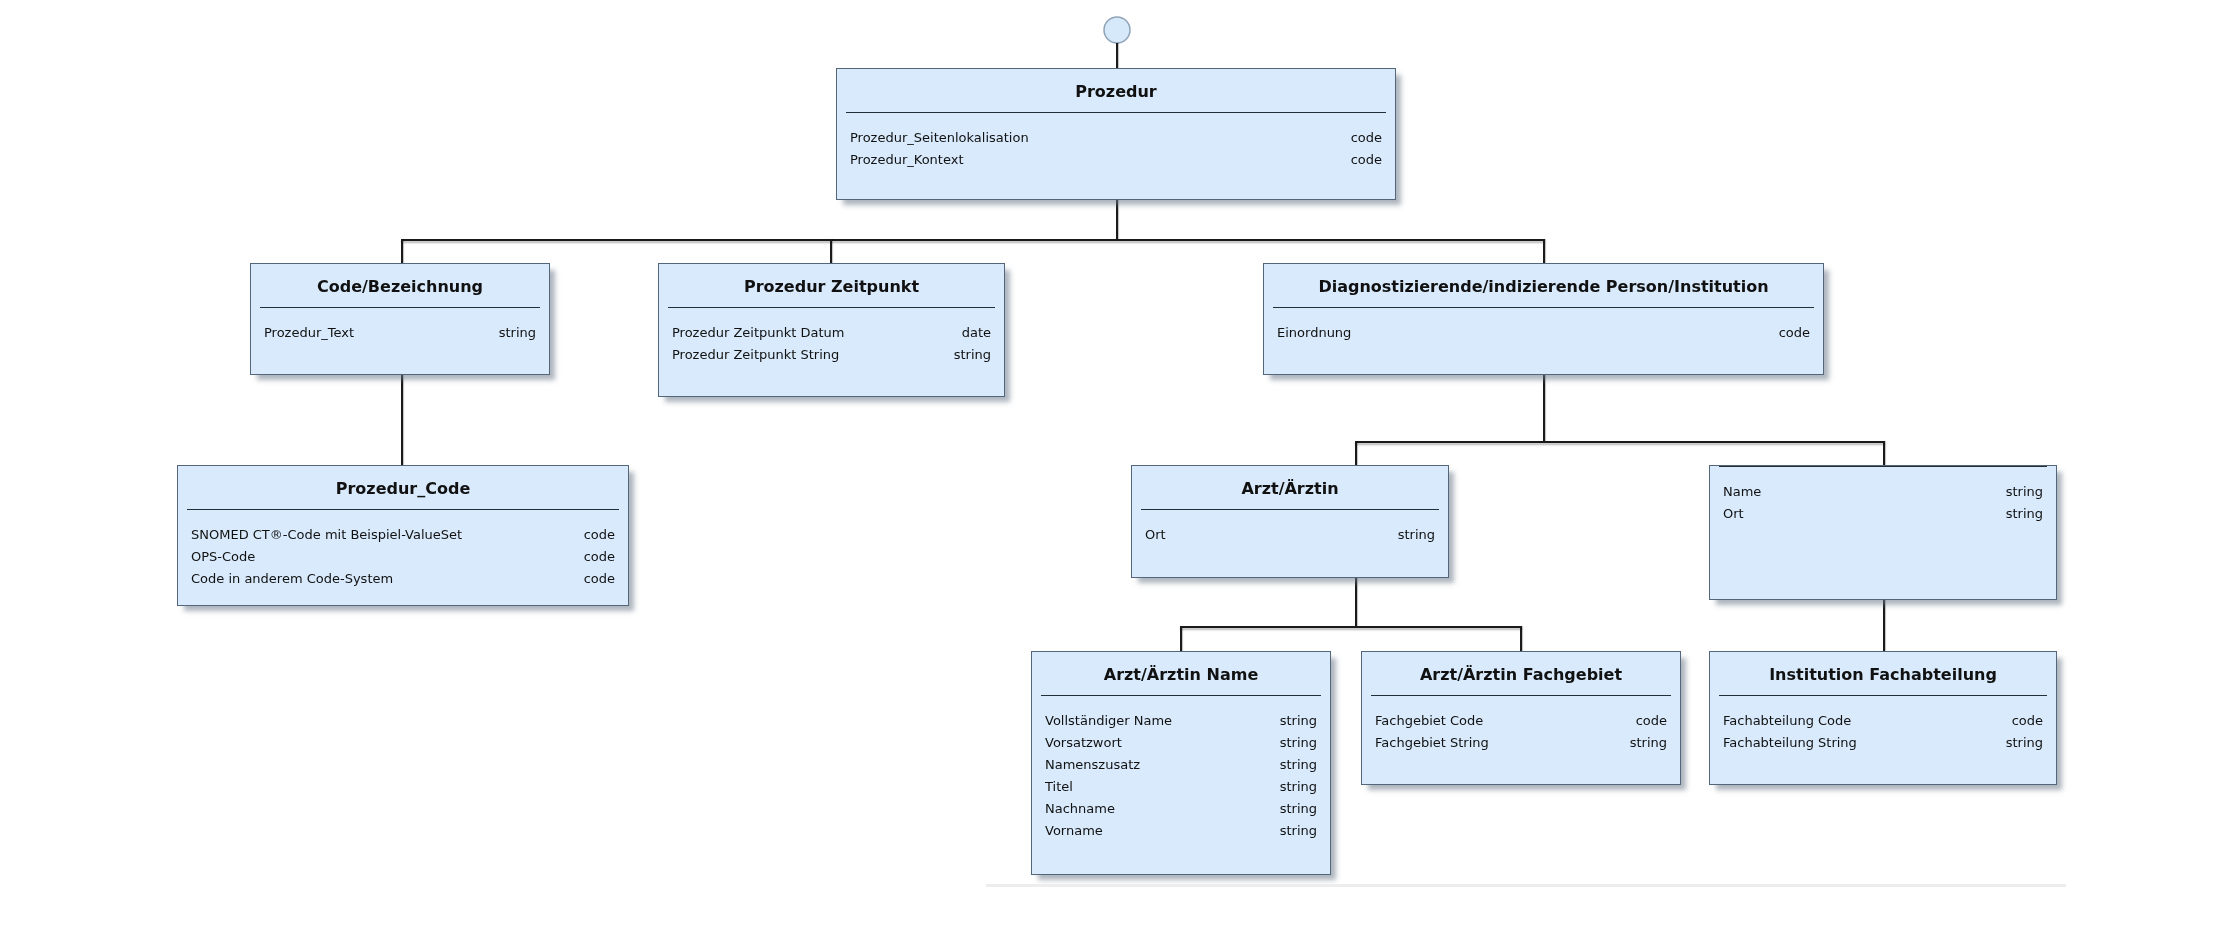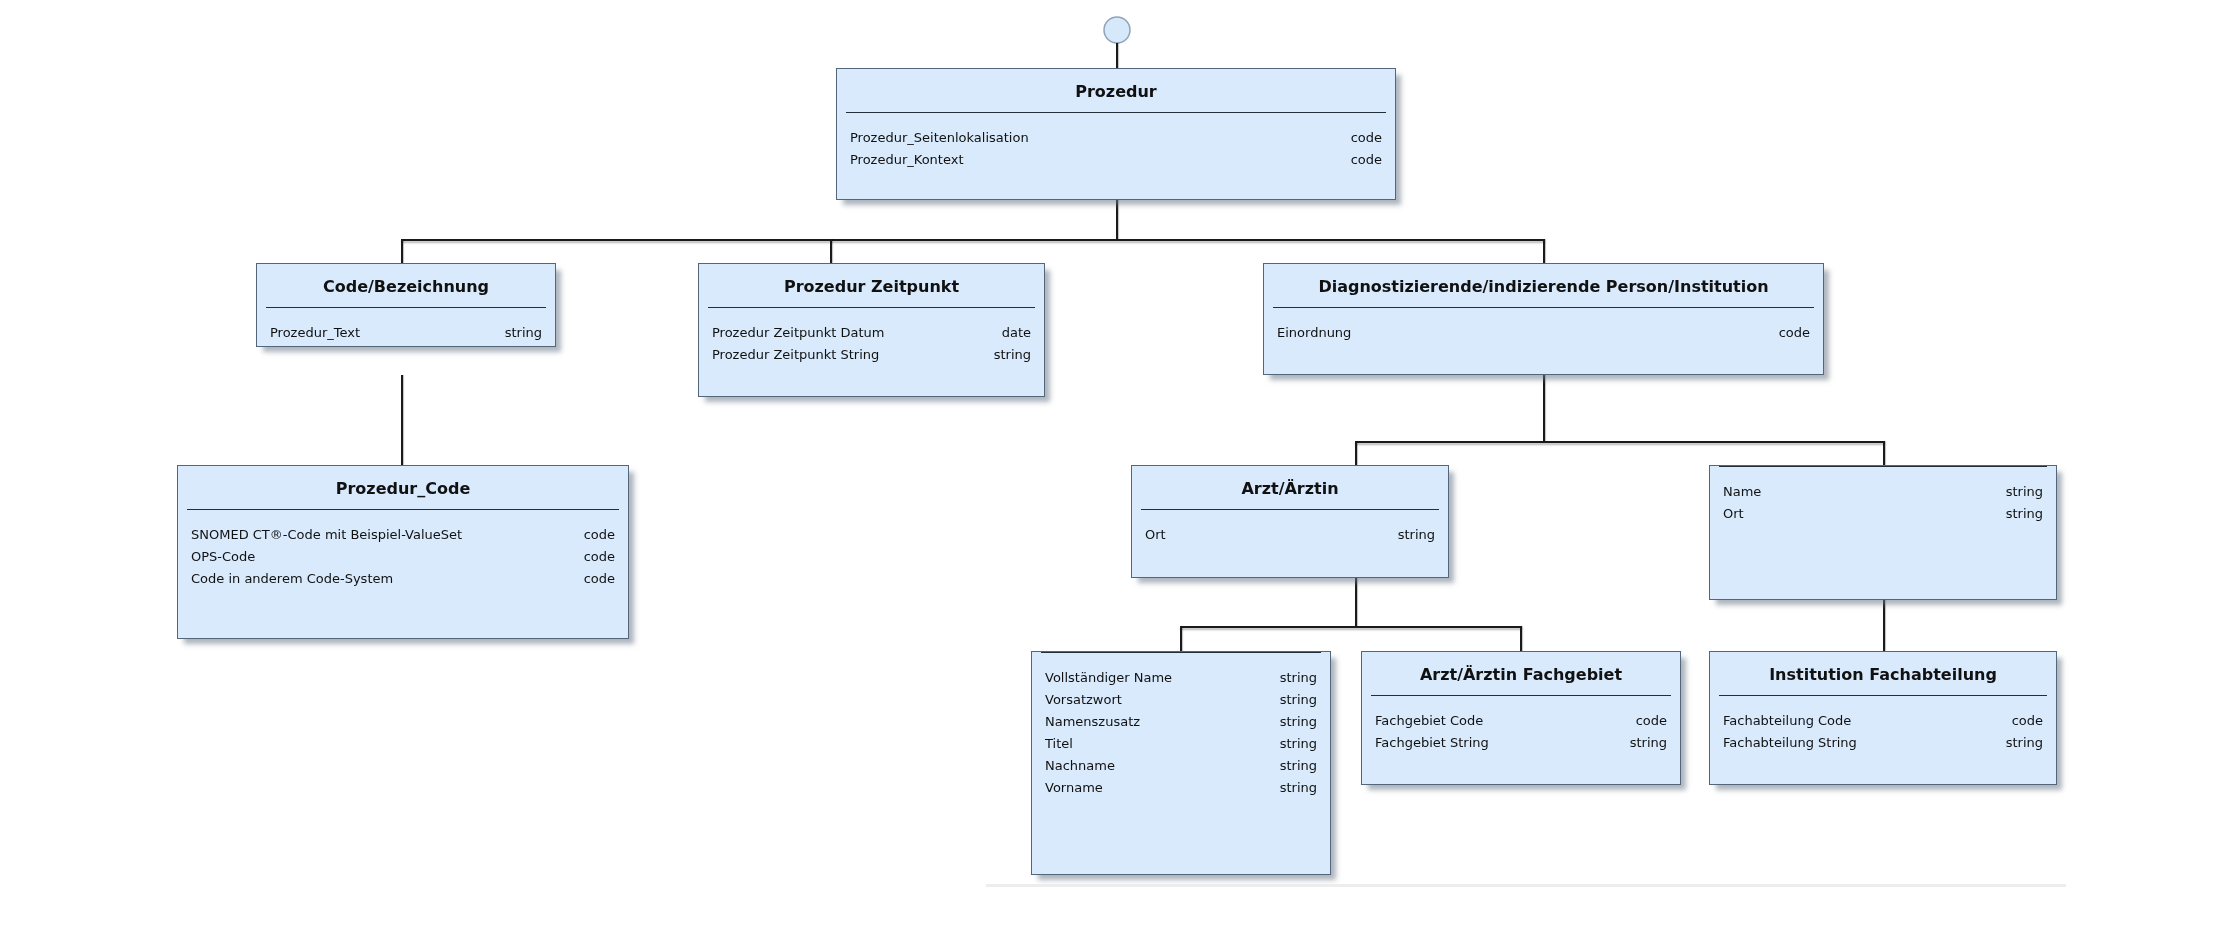--- a/index.html
+++ b/index.html
@@ -91,32 +91,32 @@
           <span class="fname">Prozedur_Seitenlokalisation</span>
           <span class="ftype">code</span>
         </div>
         <div class="field-row">
           <span class="fname">Prozedur_Kontext</span>
           <span class="ftype">code</span>
         </div>
       </div>
   </div>
 
-  <div class="entity" style="left:256px;top:263px;width:300px;height:84px;">
+  <div class="entity" style="left:250px;top:263px;width:300px;height:112px;">
     <div class="etitle">Code/Bezeichnung</div>
     <div class="edivider"></div>
     <div class="efields">
         <div class="field-row">
           <span class="fname">Prozedur_Text</span>
           <span class="ftype">string</span>
         </div>
       </div>
   </div>
 
-  <div class="entity" style="left:658px;top:263px;width:347px;height:134px;margin-left:40px;">
+  <div class="entity" style="left:658px;top:263px;width:347px;height:134px;">
     <div class="etitle">Prozedur Zeitpunkt</div>
     <div class="edivider"></div>
     <div class="efields">
         <div class="field-row">
           <span class="fname">Prozedur Zeitpunkt Datum</span>
           <span class="ftype">date</span>
         </div>
         <div class="field-row">
           <span class="fname">Prozedur Zeitpunkt String</span>
           <span class="ftype">string</span>
@@ -128,21 +128,21 @@
     <div class="etitle">Diagnostizierende/indizierende Person/Institution</div>
     <div class="edivider"></div>
     <div class="efields">
         <div class="field-row">
           <span class="fname">Einordnung</span>
           <span class="ftype">code</span>
         </div>
       </div>
   </div>
 
-  <div class="entity" style="left:177px;top:465px;width:452px;height:174px;">
+  <div class="entity" style="left:177px;top:465px;width:452px;height:141px;">
     <div class="etitle">Prozedur_Code</div>
     <div class="edivider"></div>
     <div class="efields">
         <div class="field-row">
           <span class="fname">SNOMED CT®-Code mit Beispiel-ValueSet</span>
           <span class="ftype">code</span>
         </div>
         <div class="field-row">
           <span class="fname">OPS-Code</span>
           <span class="ftype">code</span>
@@ -173,20 +173,21 @@
           <span class="ftype">string</span>
         </div>
         <div class="field-row">
           <span class="fname">Ort</span>
           <span class="ftype">string</span>
         </div>
       </div>
   </div>
 
   <div class="entity" style="left:1031px;top:651px;width:300px;height:224px;">
+    <div class="etitle">Arzt/Ärztin Name</div>
     <div class="edivider"></div>
     <div class="efields">
         <div class="field-row">
           <span class="fname">Vollständiger Name</span>
           <span class="ftype">string</span>
         </div>
         <div class="field-row">
           <span class="fname">Vorsatzwort</span>
           <span class="ftype">string</span>
         </div>

